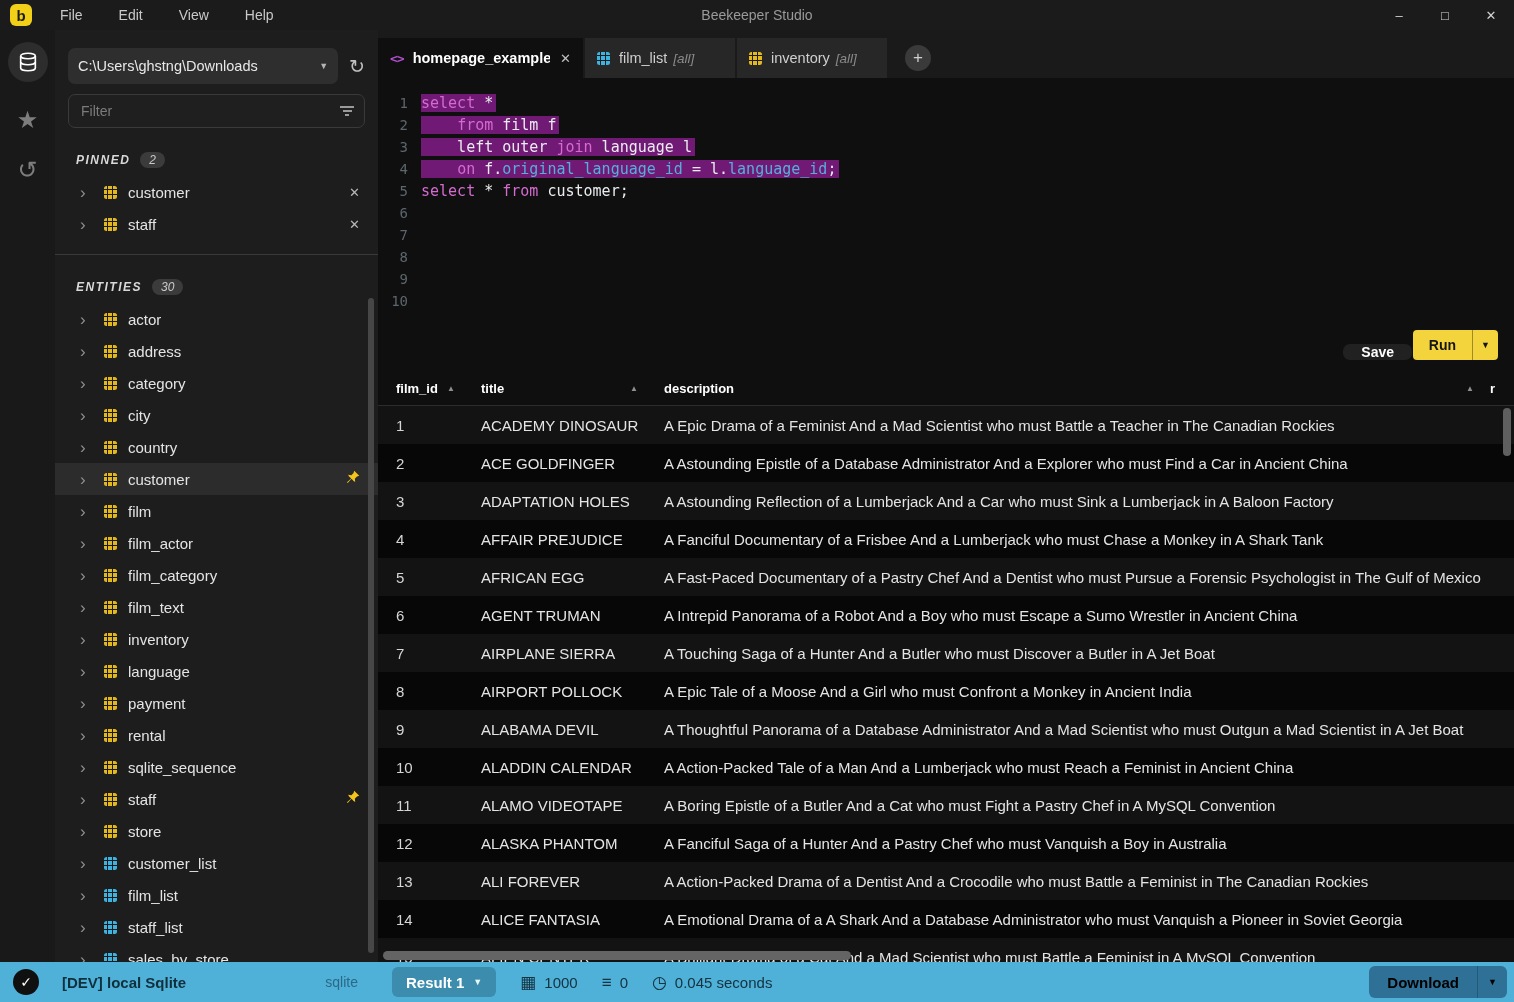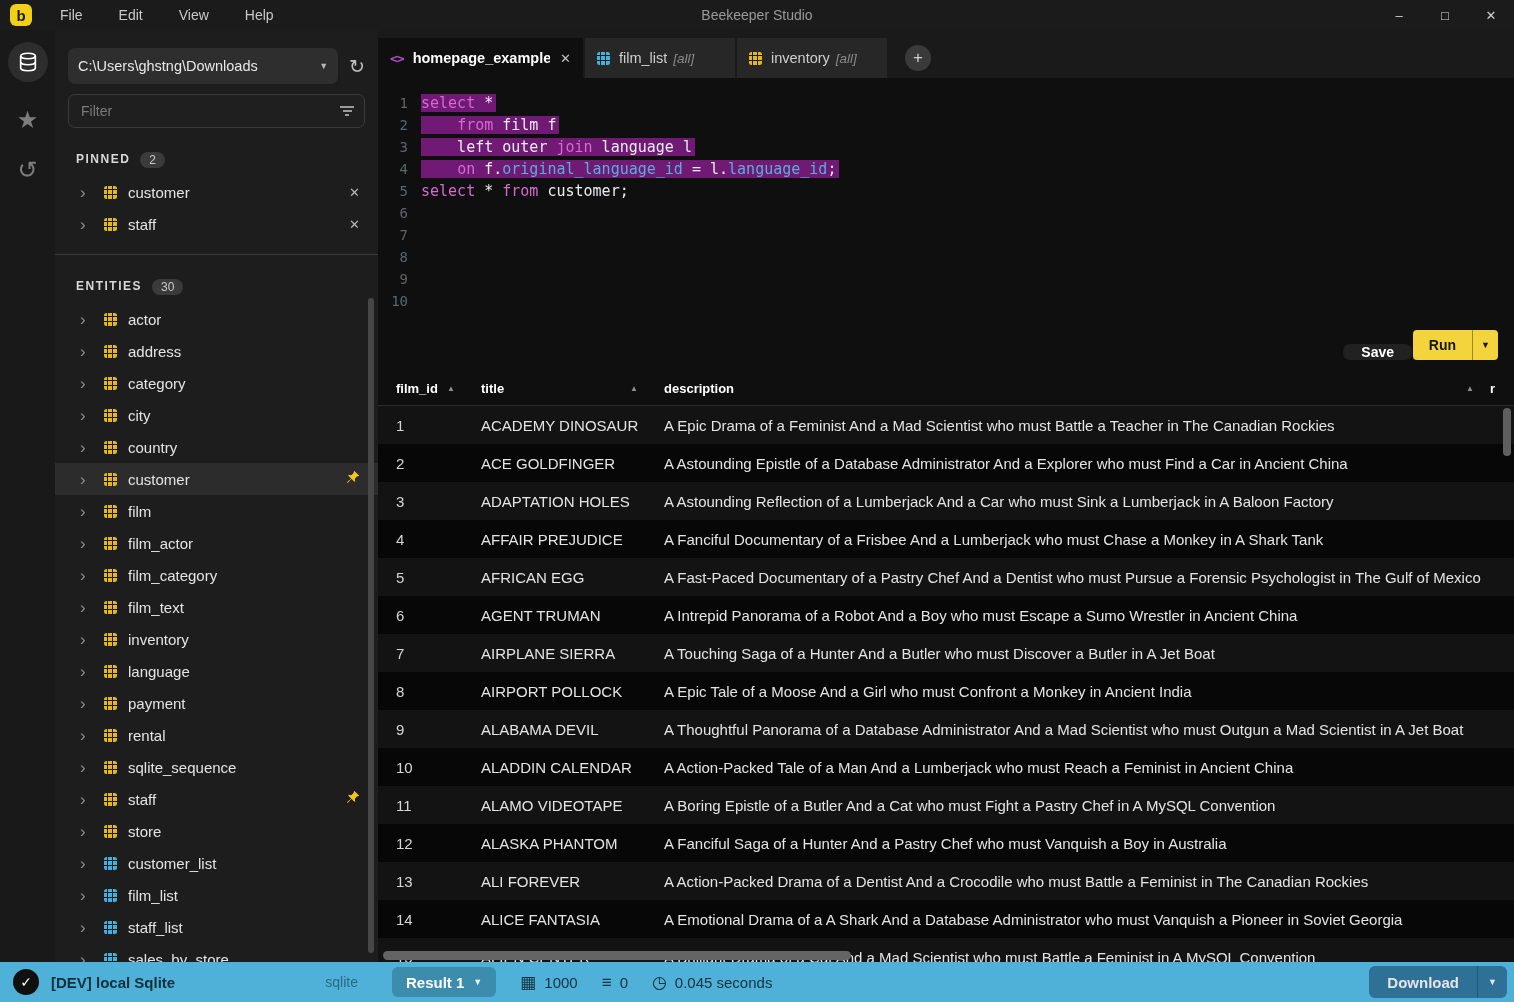--- a/index.html
+++ b/index.html
@@ -27,21 +27,21 @@
   .conn-value { color:#e8e8e8; font-size:14.5px; white-space:nowrap; overflow:hidden; flex:1; }
   .caret { font-size:9px; color:#b5b5b5; margin-left:6px; }
   .refresh { color:#c0c0c0; font-size:19px; padding:0 3px; }
   .filter-row { margin:10px 13px 0 13px; position:relative; }
   .filter-input { width:100%; height:34px; background:#1f1f1f; border:1px solid #3a3a3a; border-radius:7px;
     color:#ddd; font-size:14px; padding:0 30px 0 12px; outline:none; font-family:"Liberation Sans",sans-serif; }
   .filter-input::placeholder { color:#7b7b7b; }
   .funnel { position:absolute; right:11px; top:12px; display:flex; flex-direction:column; gap:2px; align-items:center; }
   .funnel i { display:block; height:2px; background:#9a9a9a; }
   .funnel i:nth-child(1){width:14px}.funnel i:nth-child(2){width:9px}.funnel i:nth-child(3){width:4px}
-  .section-head { display:flex; align-items:flex-start; gap:10px; margin:24px 0 8px 21px; }
+  .section-head { display:flex; align-items:center; gap:10px; margin:24px 0 8px 21px;font-style:italic; }
   .section-label { color:#d8d8d8; font-size:12px; font-weight:bold; letter-spacing:1.5px; }
   .badge { background:#3b3b3b; color:#c9c9c9; font-size:12px; border-radius:9px; padding:1px 9px; }
   .side-item { height:32px; display:flex; align-items:center; padding-left:25px; position:relative; }
   .side-item.selected { background:#2c2c2c; }
   .chev { color:#8f8f8f; font-size:17px; width:16px; line-height:1; }
   .tbl-icon { width:13px; height:13px; border-radius:2.5px; margin-left:8px; flex:0 0 13px;
     background-image:
       linear-gradient(to right, transparent 3.5px, #1a1a1a 3.5px, #1a1a1a 4.5px, transparent 4.5px, transparent 8px, #1a1a1a 8px, #1a1a1a 9px, transparent 9px),
       linear-gradient(to bottom, transparent 3.5px, #1a1a1a 3.5px, #1a1a1a 4.5px, transparent 4.5px, transparent 8px, #1a1a1a 8px, #1a1a1a 9px, transparent 9px); }
   .tbl-icon.table { background-color:#e3b71e; }
@@ -92,30 +92,30 @@
   .grid-row:nth-child(even) { background:#070707; }
   .cell { color:#e4e4e4; font-size:15px; white-space:nowrap; overflow:hidden; }
   .cell.id { color:#d6d6d6; }
   .vscroll { position:absolute; right:3px; top:2px; width:8px; height:48px; background:#5f5f5f; border-radius:4px; }
   .hscroll { position:absolute; left:5px; bottom:2px; width:468px; height:9px; background:#646464; border-radius:5px; }
   
   .statusbar { height:40px; background:#4fb0d8; display:flex; align-items:center; }
   .sb-conn { width:378px; flex:0 0 378px; display:flex; align-items:center; padding-left:13px; }
   .check-circle { width:26px; height:26px; border-radius:50%; background:#101010; color:#fff; font-size:14px;
     display:flex; align-items:center; justify-content:center; }
-  .conn-name { color:#11303d; font-weight:bold; font-size:15px; margin-left:12px; }
+  .conn-name { color:#11303d; font-weight:bold; font-size:15px; margin-left:23px; }
   .dialect { margin-left:auto; margin-right:20px; color:#2a6a86; font-size:14px; }
   .sb-main { flex:1; display:flex; align-items:center; }
   .result-pill { height:30px; background:#3c8cae; border-radius:6px; display:flex; align-items:center;
     padding:0 14px; margin-left:14px; color:#fff; font-weight:bold; font-size:15px; gap:9px; }
   .result-pill .caret { color:#eaf6fb; margin:0; }
   .stat { display:flex; align-items:center; gap:8px; color:#14323f; font-size:15px; margin-left:24px; }
   .stat .s-icon { font-size:17px; line-height:1; }
   .download-btn { margin-left:auto; margin-right:7px; height:32px; background:#2e7096; border-radius:6px;
-    display:flex; align-items:stretch; color:#e5e5e5; font-weight:bold; font-size:15px;text-align:right; }
+    display:flex; align-items:stretch; color:#000000; font-weight:bold; font-size:15px;text-align:right; }
   .dl-label { display:flex; align-items:center; padding:0 18px; }
   .dl-caret { width:30px; display:flex; align-items:center; justify-content:center; border-left:1px solid #235a7a; font-size:9px; }
   .pin-svg { width:15px; height:15px; }
 </style>
 </head>
 <body>
 
 <div class="titlebar">
   <div class="logo">b</div>
   <div class="menus">

